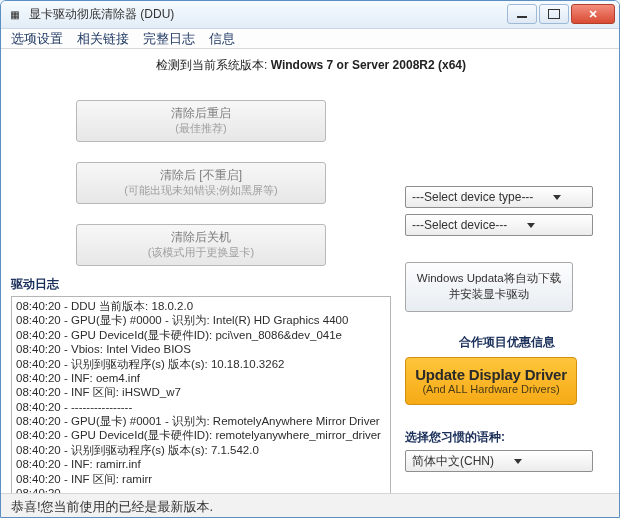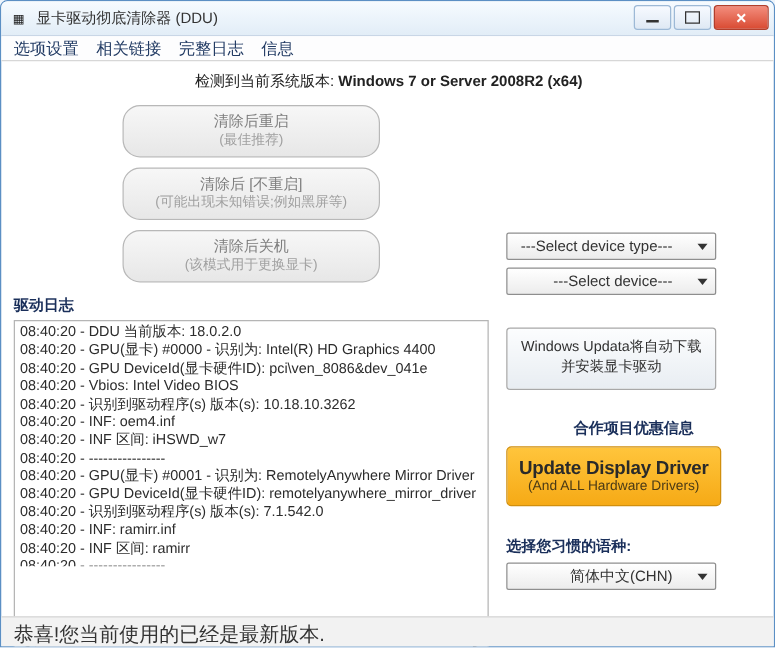--- a/index.html
+++ b/index.html
@@ -54,24 +54,24 @@
     font-size: 13px;
   }
   .menubar span { cursor: default; }
   .content { padding: 4px 10px 0 10px; }
   .sys-line { font-size: 12px; color:#222; padding: 4px 0 6px 2px; text-align: center; }
   .sys-line b { font-weight: bold; }
   .cols { display:flex; gap: 14px; }
   .left { width: 380px; }
   .right { flex:1; padding-top: 0; }
   .graybtn {
-    display:block; width: 206px; margin: 4px auto 8px auto;
+    display:block; width: 250px; margin: 20px auto 8px auto;
     text-align:center;
     background: linear-gradient(#f7f7f7,#e7e7e7);
-    border:1px solid #b8b8b8; border-radius: 14px;
+    border:1px solid #b8b8b8; border-radius: 3px;
     padding: 4px 0 5px 0;
     color:#8a8a8a;
     line-height: 1.35;
   }
   .graybtn .l1 { font-size: 12px; display:block; color:#7d7d7d; }
   .graybtn .l2 { font-size: 11px; display:block; color:#a0a0a0; }
   .section-label { font-size:12px; color:#1a2f5a; font-weight:bold; padding: 2px 0 3px 0;}
   .logbox {
     border:1px solid #b5b5b5; background:#fff;
     height: 266px;
@@ -80,23 +80,23 @@
   .loglines { height: 196px; overflow:hidden; padding: 2px 4px; font-size: 11.5px; color:#2c2c2c; line-height: 1.25; white-space: nowrap; }
   .hscroll {
     position:absolute; left:0; right:0; bottom:0; height:16px;
     background:#f0f0f0; border-top:1px solid #d6d6d6;
   }
   .hscroll .track { position:absolute; left:16px; right:16px; top:0; bottom:0; }
   .hscroll .thumb { position:absolute; left:0; width:200px; top:1px; bottom:1px; background:linear-gradient(#e9e9e9,#cfcfcf); border:1px solid #b3b3b3; border-radius:2px; }
   .hscroll .arrow { position:absolute; top:0; bottom:0; width:16px; display:flex; align-items:center; justify-content:center; color:#6a6a6a; }
   .hscroll .arrow.l { left:0; } .hscroll .arrow.r { right:0; }
   .combo {
-    width: 168px; height:22px; border:1px solid #8e8e8e;
+    width: 188px; height:22px; border:1px solid #8e8e8e;
     background:linear-gradient(#ffffff,#ececec);
-    display:flex; align-items:center; justify-content:flex-end;
+    display:flex; align-items:center; justify-content:flex-start;
     padding: 0 6px; font-size:12px; color:#333; margin-bottom:6px;
     border-radius:2px;
     gap:20px;
   }
   .combo .arrowd { width:0;height:0;border-left:4px solid transparent;border-right:4px solid transparent;border-top:5px solid #333; }
   .bigbtn {
     width:168px; border:1px solid #a8a8a8; border-radius:3px;
     background:linear-gradient(#fcfdfe,#e8edf2);
     text-align:center; padding: 8px 6px 9px 6px;
     color:#313131; font-size:11.5px; line-height:1.35;
@@ -109,21 +109,21 @@
     border:1px solid #d18f0d; border-radius:4px;
     text-align:center; padding: 8px 6px 9px 6px;
     margin-top: 6px;
   }
   .orangebtn .ol1 { font-size:15px; font-weight:bold; color:#2a2a2a; letter-spacing:-0.2px; }
   .orangebtn .ol2 { font-size:11px; color:#4a3a16; }
   .lang-label { font-size:12px; color:#1a2f5a; font-weight:bold; margin-top: 24px; }
   .status {
     position:absolute; left:0; right:0; bottom:0; height:24px;
     background:#f2f2f2; border-top:1px solid #d5d5d5;
-    font-size:16px; color:#333; padding: 4px 10px 0 10px;
+    font-size:13px; color:#333; padding: 4px 10px 0 10px;
   }
 </style>
 </head>
 <body>
 
 <div class="window">
 
   <div class="titlebar">
     <span class="app-icon">▦</span>
     <span class="title">显卡驱动彻底清除器 (DDU)</span>

